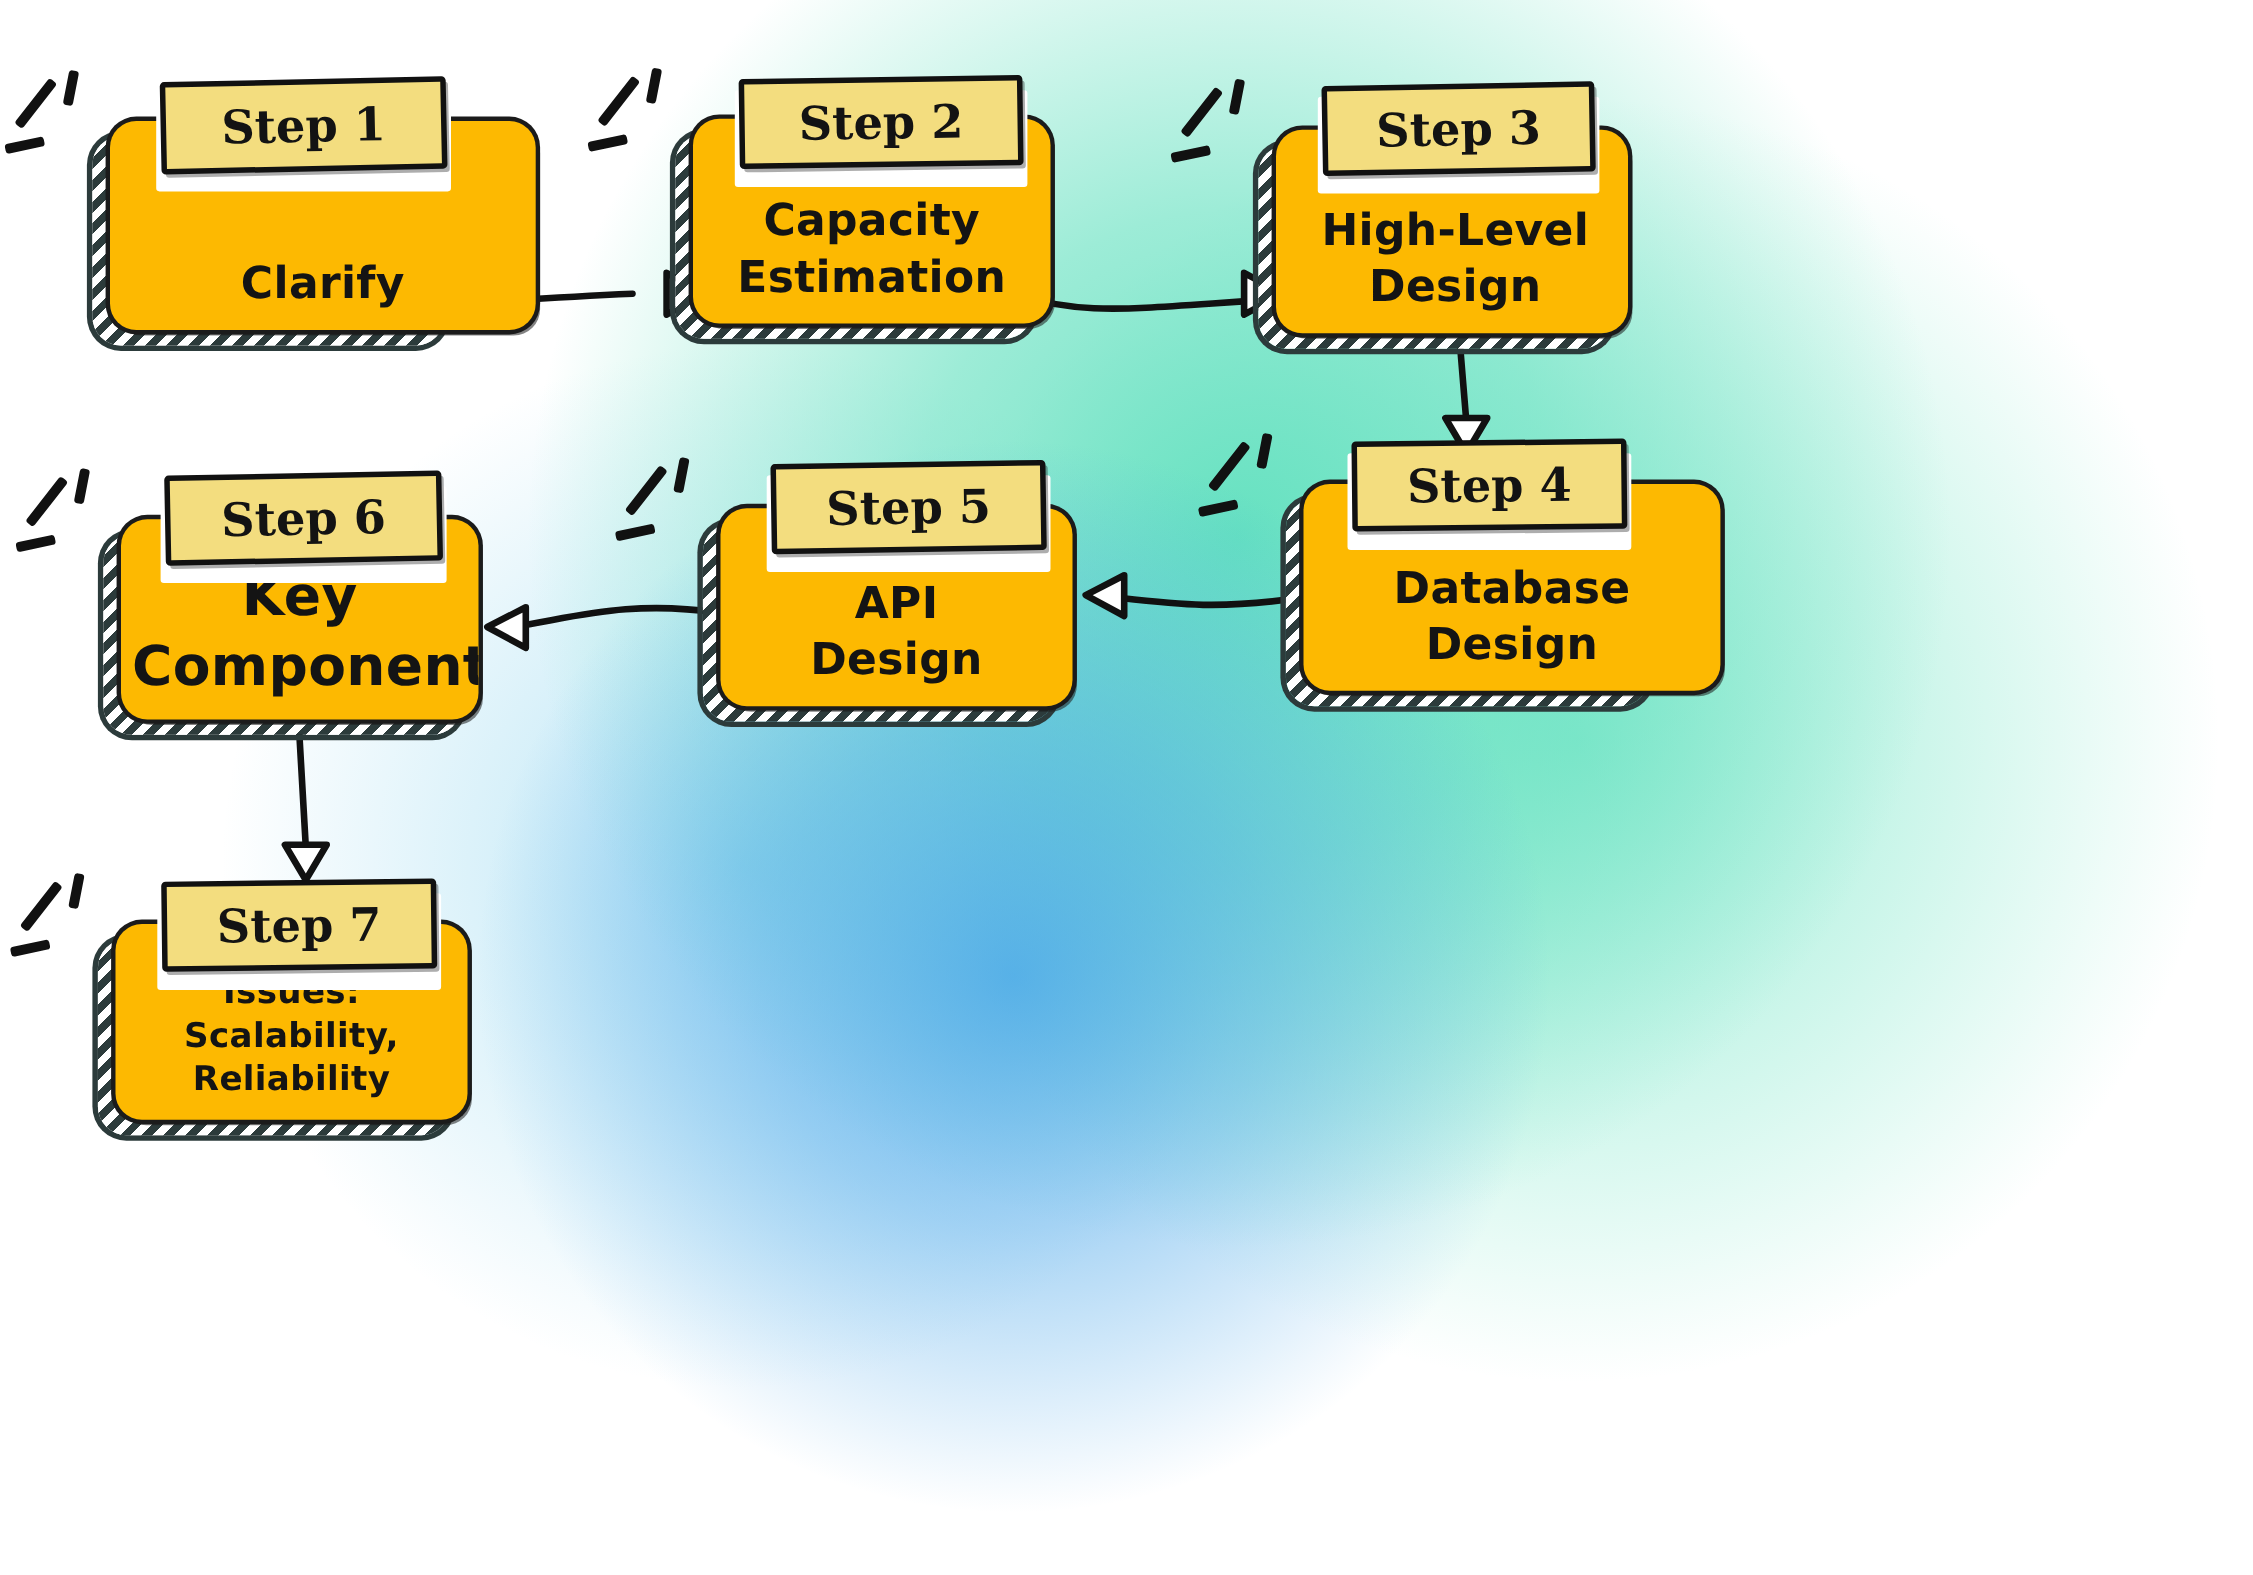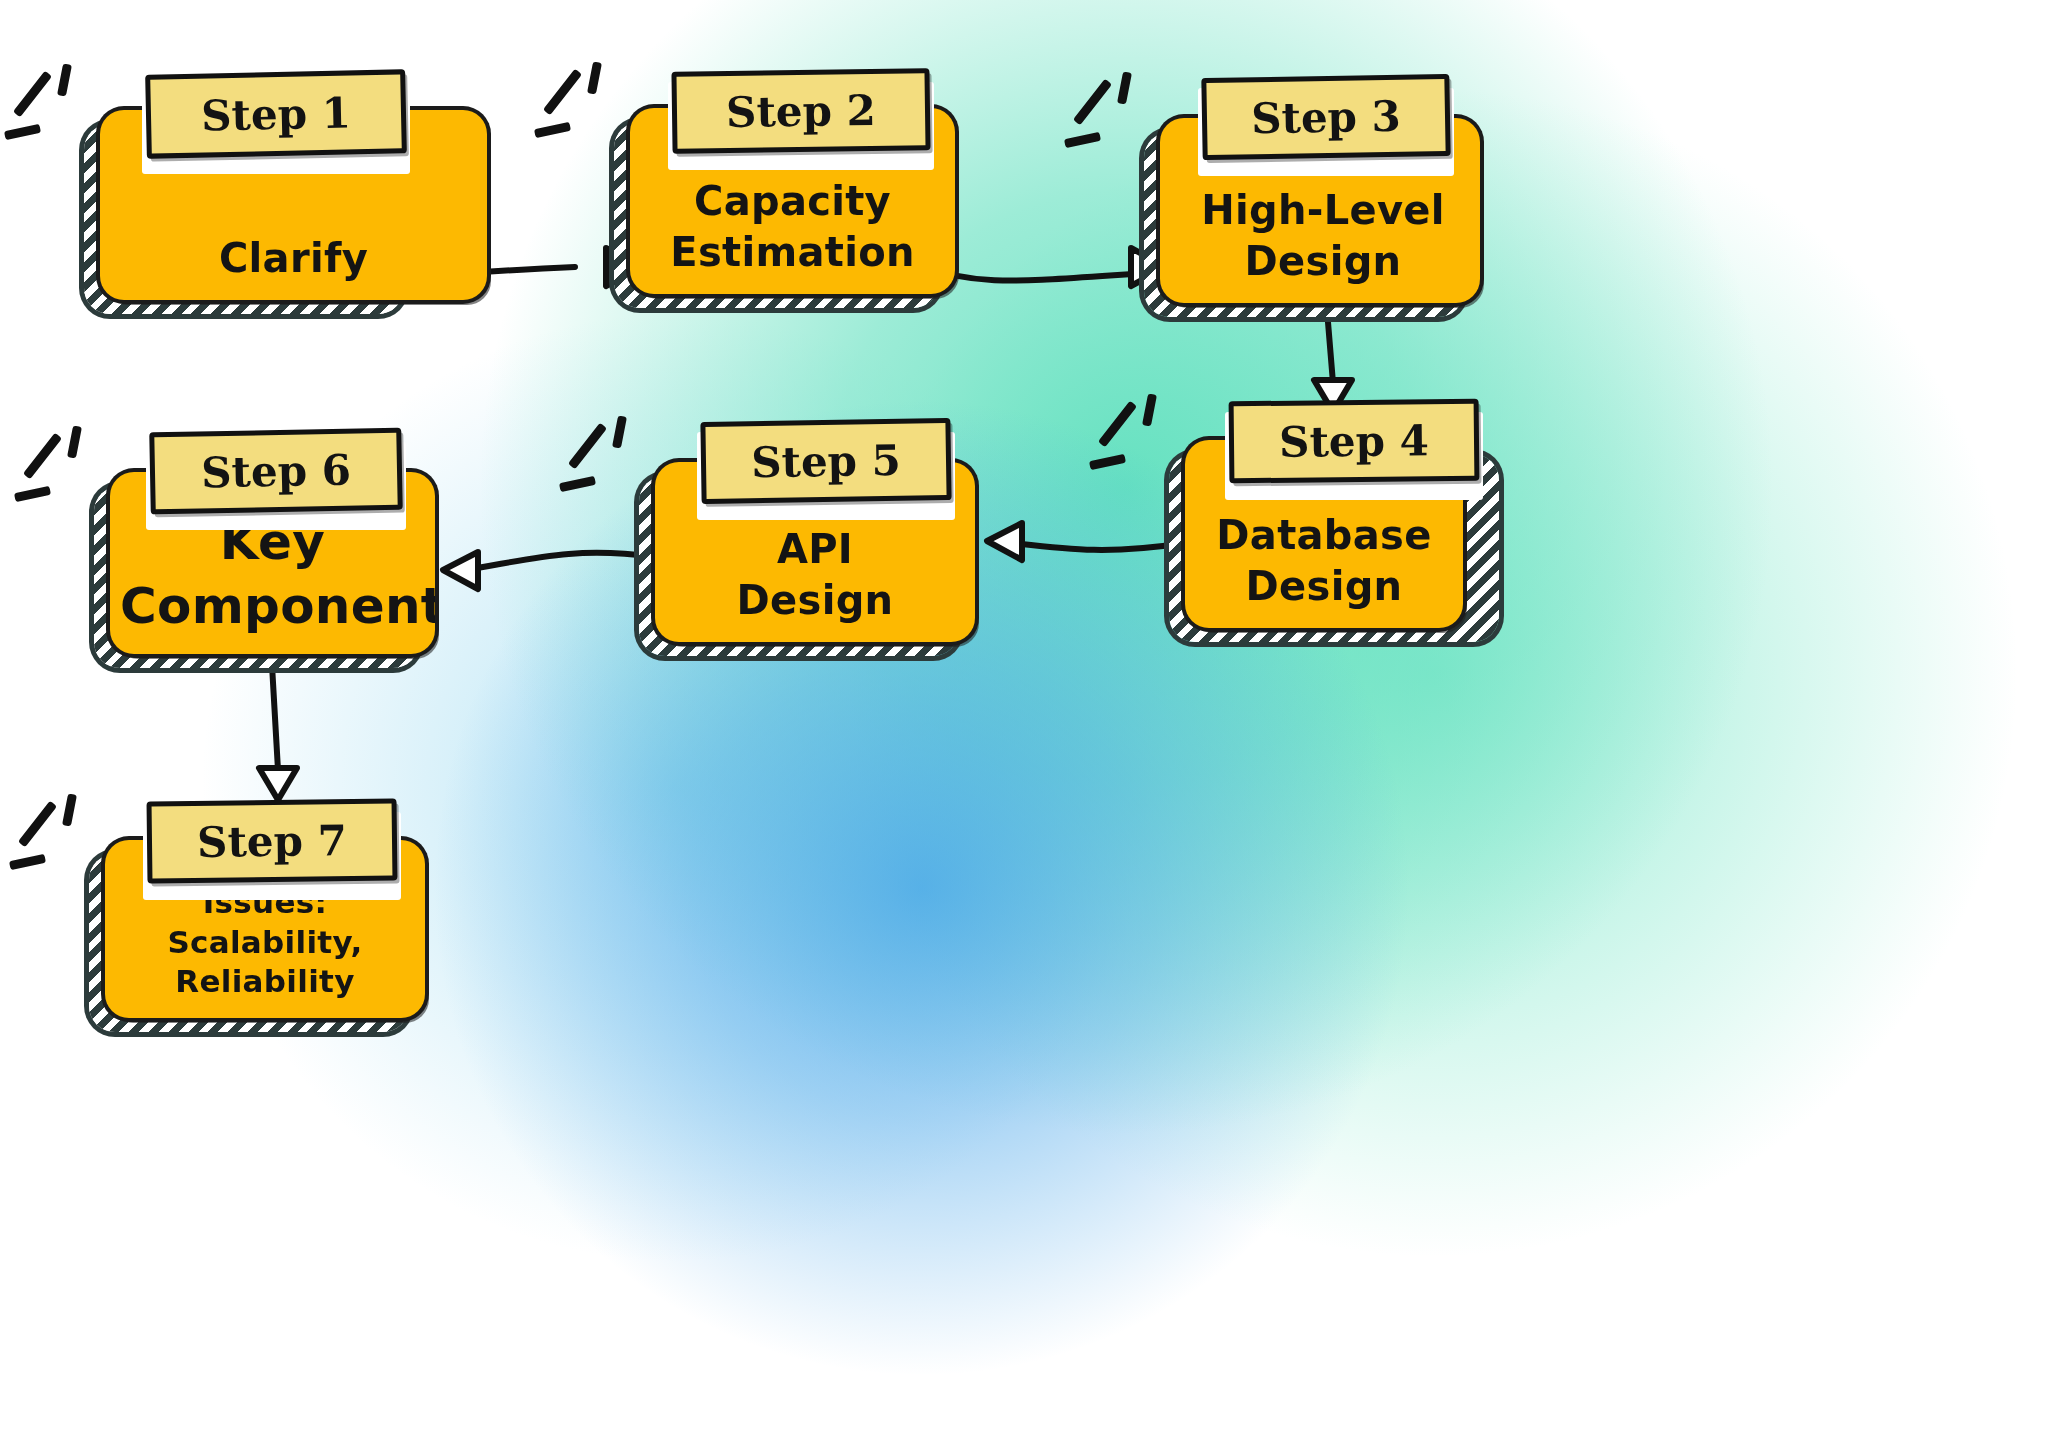--- a/index.html
+++ b/index.html
@@ -143,21 +143,21 @@
         <span>Step 3</span>
       </div>
       <div class="spark" style="left: -88px; top: -48px;">
         <i class="a"></i>
         <i class="b"></i>
         <i class="c"></i>
       </div>
     </div>
     <div class="node" style="left: 1185px; top: 440px; width: 330px; height: 188px;">
       <div class="hatch" style="left: -16px; top: 14px; width: 330px; height: 188px;"></div>
-      <div class="card" style="left: 0px; top: 0px; width: 278px; height: 188px; align-items: flex-end;">
+      <div class="card" style="left: 0px; top: 0px; width: 379px; height: 188px; align-items: flex-end;">
         <div class="card-text" style="font-size: 40px;">
           <span class="ln">Database</span>
           <span class="ln">Design</span>
         </div>
       </div>
       <div class="slip" style="left: 40px; top: -28px; width: 258px; height: 88px;"></div>
       <div class="tab" style="left: 44px; top: -40px; width: 240px; height: 72px; font-size: 42px; transform: rotate(-0.6deg);">
         <span>Step 4</span>
       </div>
       <div class="spark" style="left: -88px; top: -48px;">

